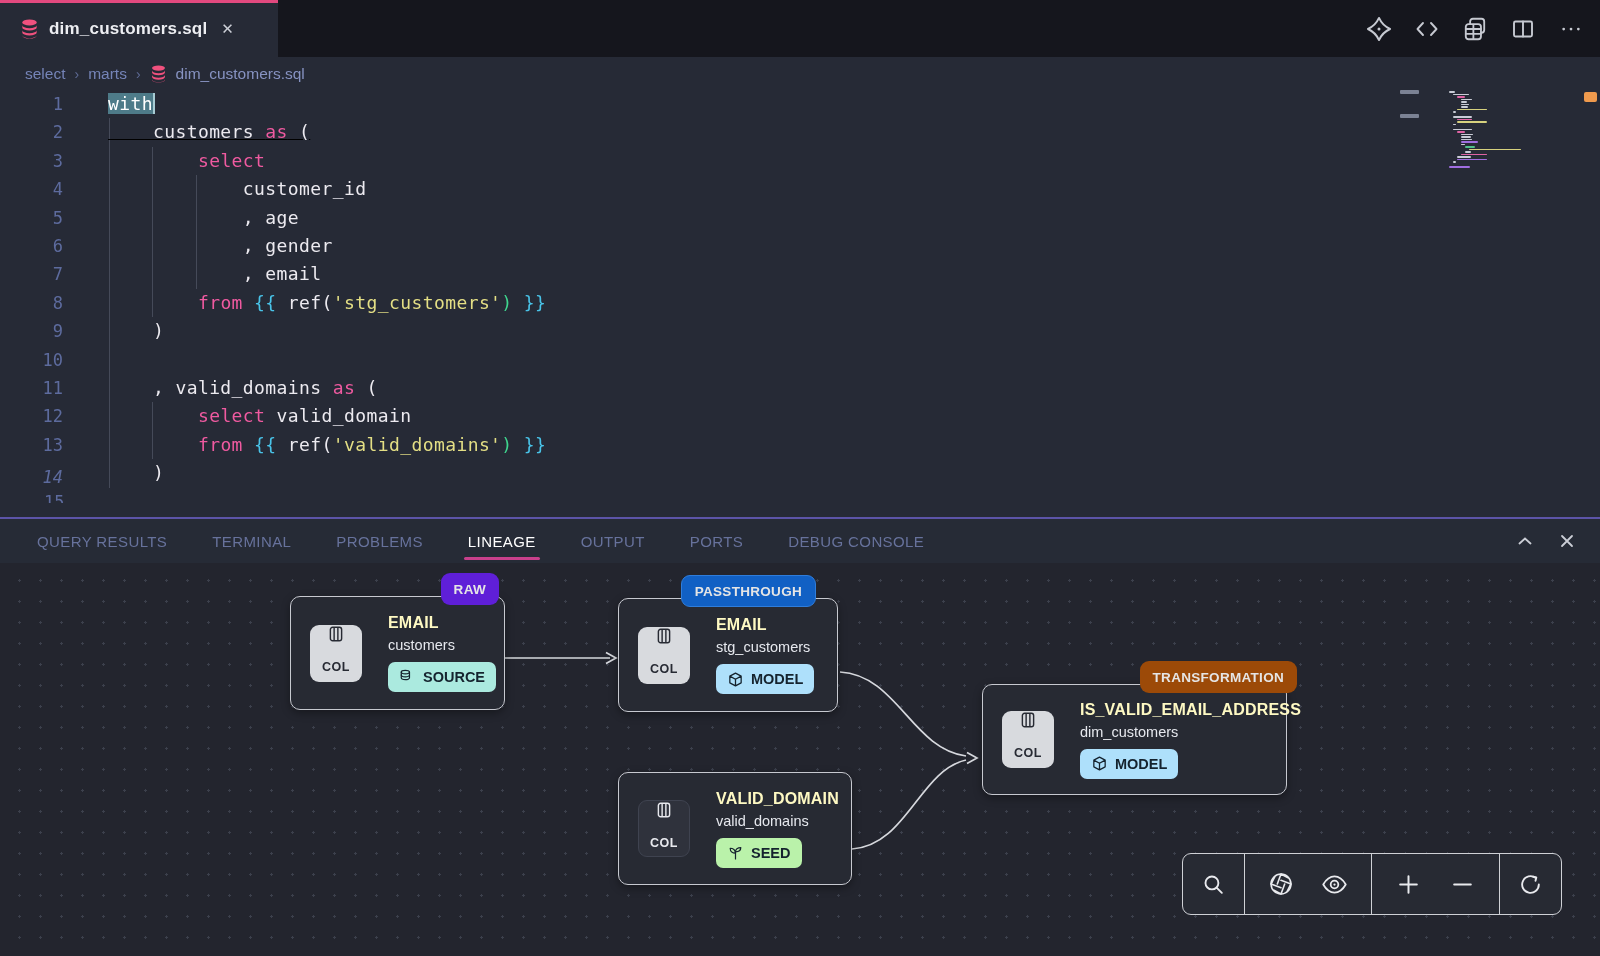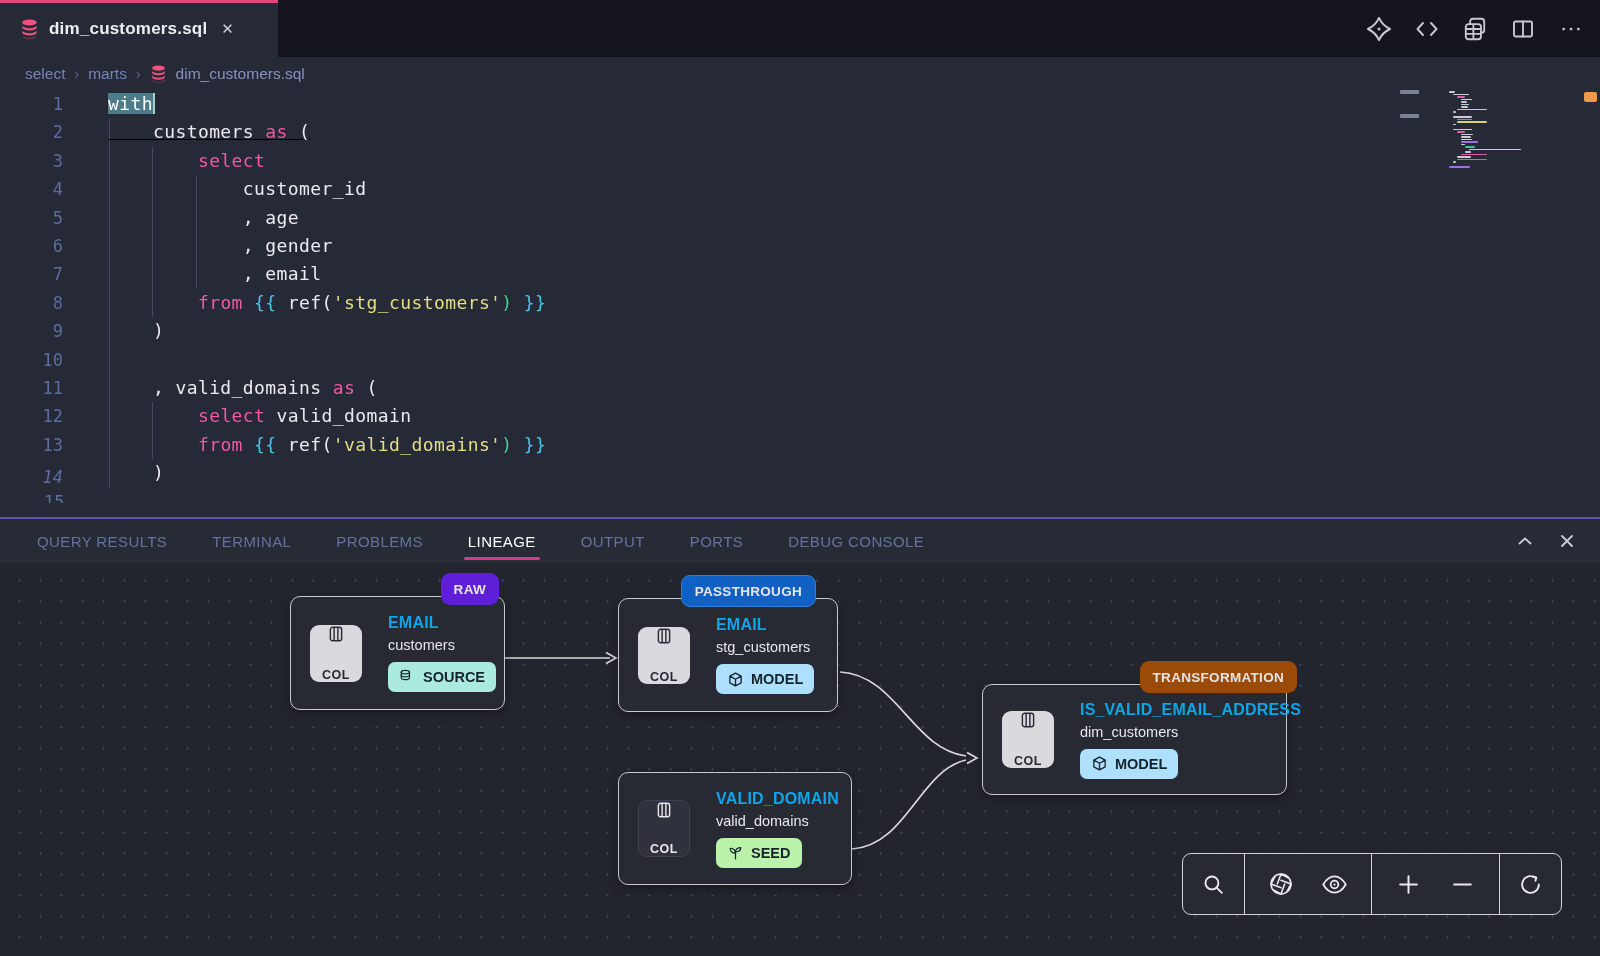--- a/index.html
+++ b/index.html
@@ -46,26 +46,26 @@
   
   #canvas { left:0; top:563px; width:1600px; height:393px; background:#23252e;
             background-image:radial-gradient(#3c404c 1.2px, transparent 1.4px);
             background-size:21px 21px; background-position:9px 7px; }
   #edges { left:0; top:0; width:1600px; height:393px; pointer-events:none; }
   .lnode { position:absolute; background:#272a33; border:1.4px solid #c7c9d0; border-radius:10px;
            box-shadow:0 3px 8px rgba(0,0,0,.35); display:flex; align-items:center; padding-left:19px; cursor:pointer; }
   .nbadge { position:absolute; top:-24px; height:32px; display:flex; align-items:center; padding:0 13px;
             border-radius:9px; color:#e5e5e5; font-size:13.5px; font-weight:bold; letter-spacing:.3px; }
   .colchip { width:52px; height:57px; border-radius:9px; display:flex; flex-direction:column; align-items:center;
-             justify-content:space-between; gap:17px; flex:none; }
+             justify-content:flex-start; gap:17px; flex:none; }
   .colchip.light { background:#d8dade; color:#272a33; }
   .colchip.dark  { background:#2f323c; color:#e8e9ee; border:1px solid #3f4350; }
   .colchip .col-label { font-size:12.5px; font-weight:bold; letter-spacing:.5px; }
   .ncontent { margin-left:26px; display:flex; flex-direction:column; }
-  .ntitle { color:#0ea5e9; font-size:16px; font-weight:bold; letter-spacing:.2px; }
+  .ntitle { color:#fef9c3; font-size:16px; font-weight:bold; letter-spacing:.2px; }
   .nsub   { color:#e6e8ee; font-size:14.5px; margin-top:5px; }
   .npill  { margin-top:9px; align-self:flex-start; display:inline-flex; align-items:center; gap:7px;
             height:30px; padding:0 11px; border-radius:7px; color:#15232e; font-size:14.5px; font-weight:bold; }
   
   #lineage-toolbar { left:1182px; top:290px; width:380px; height:62px; border:1.5px solid #cfd1d6;
                      border-radius:9px; background:#272a33; display:flex; }
   .tool-group { display:flex; align-items:center; justify-content:space-evenly; border-right:1.5px solid #cfd1d6; }
   .tool-group:last-child { border-right:none; }
   .tool-btn { width:34px; height:34px; display:flex; align-items:center; justify-content:center; color:#e9eaee; cursor:pointer; }
   svg { display:block; }

